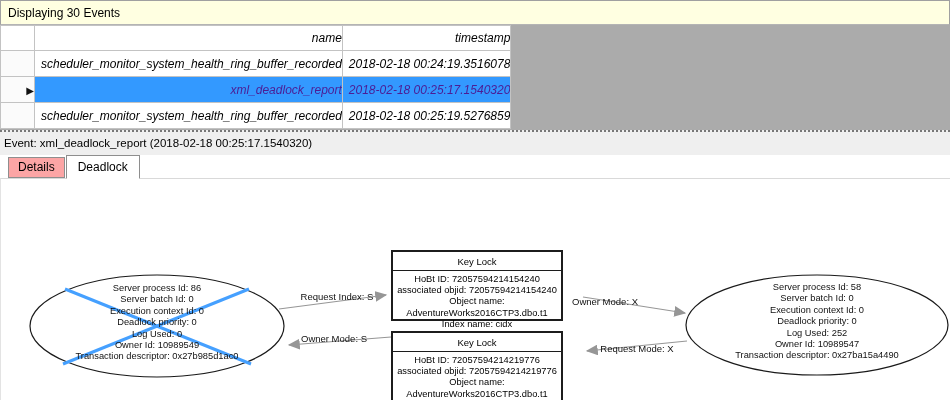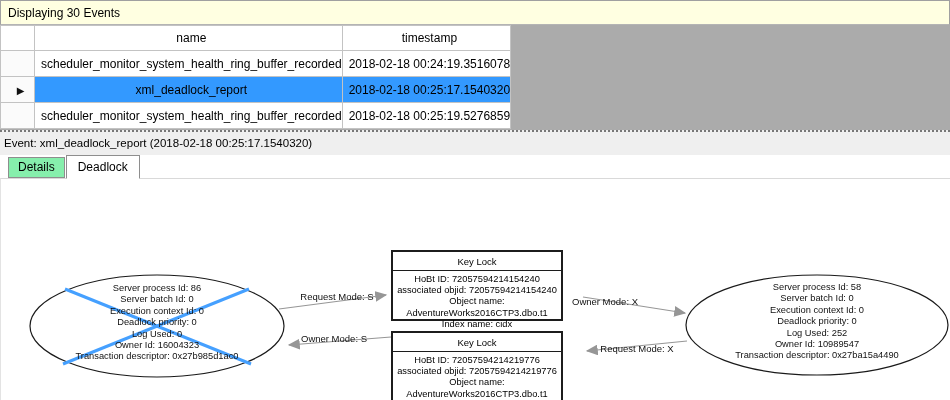--- a/index.html
+++ b/index.html
@@ -32,29 +32,30 @@
   }
   table.events-grid {
     border-collapse: collapse;
     background: #fff;
     table-layout: fixed;
     font-size: 12px;
   }
   table.events-grid th, table.events-grid td {
     border: 1px solid #c3c3c3;
     padding: 0 0 0 6px;
-    text-align: center;
+    text-align: right;
     font-weight: normal;
     white-space: nowrap;
     overflow: hidden;
     height: 26px;
+    font-style: italic;
   }
   table.events-grid tr.hdr th { height: 25px; background: #ffffff; border-color: #c3c3c3; }
   td.sel, th.sel { background: #fbfbfb; padding: 0; text-align: center; }
-  tr.row-selected td { background: var(--selection, #3399ff); color: #000000; }
+  tr.row-selected td { background: var(--selection, #3399ff); color: #4c1d95; }
   tr.row-selected td.sel { background: #fbfbfb; color: #000; }
   .row-marker { font-size: 10px; color: #111; }
 
   
   .event-bar {
     height: 25px;
     background: #efefef;
     border-top: 2px dotted #777;
     font-size: 11.5px;
     line-height: 13px;
@@ -68,21 +69,21 @@
     height: 23px;
     display: flex;
     align-items: flex-end;
     padding-left: 8px;
     position: relative;
     z-index: 2;
   }
   .tab {
     font-size: 12px;
     border: 1px solid #8e8e8e;
-    background: #86efac;
+    background: #fca5a5;
     padding: 2px 9px 3px 9px;
     margin-right: 1px;
     cursor: default;
   }
   .tab.active {
     background: #fff;
     border-bottom: 1px solid #fff;
     padding: 4px 11px 4px 11px;
     margin-bottom: -1px;
     position: relative;
@@ -196,21 +197,21 @@
     <line x1="582" y1="118" x2="684" y2="134" stroke="#969696" stroke-width="1.2" marker-end="url(#arr)"></line>
     <line x1="686" y1="162" x2="586" y2="172" stroke="#969696" stroke-width="1.2" marker-end="url(#arr)"></line>
   </svg>
 
   <div class="node-text" style="left:26px; top:104px; width:260px;">
     <div>Server process Id: 86</div>
     <div>Server batch Id: 0</div>
     <div>Execution context Id: 0</div>
     <div>Deadlock priority: 0</div>
     <div>Log Used: 0</div>
-    <div>Owner Id: 16004323</div>
+    <div>Owner Id: 10989549</div>
     <div>Transaction descriptor: 0x27b985d1ac0</div>
   </div>
 
   <div class="node-text" style="left:686px; top:103px; width:260px;">
     <div>Server process Id: 58</div>
     <div>Server batch Id: 0</div>
     <div>Execution context Id: 0</div>
     <div>Deadlock priority: 0</div>
     <div>Log Used: 252</div>
     <div>Owner Id: 10989547</div>
@@ -230,17 +231,17 @@
   <div class="lock-box" style="left:390px; top:152px; height:75px;">
     <div class="lock-title">Key Lock</div>
     <div class="lock-body">
       <div>HoBt ID: 72057594214219776</div>
       <div>associated objid: 72057594214219776</div>
       <div>Object name: AdventureWorks2016CTP3.dbo.t1</div>
       <div>Index name: idx1</div>
     </div>
   </div>
 
-  <div class="edge-label" style="left:290px; top:112px;">Request Mode: S</div>
+  <div class="edge-label" style="left:290px; top:112px;">Request Index: S</div>
   <div class="edge-label" style="left:287px; top:154px;">Owner Mode: S</div>
   <div class="edge-label" style="left:558px; top:117px;">Owner Mode: X</div>
   <div class="edge-label" style="left:590px; top:164px;">Request Mode: X</div>
 </div>
 
 </body></html>

